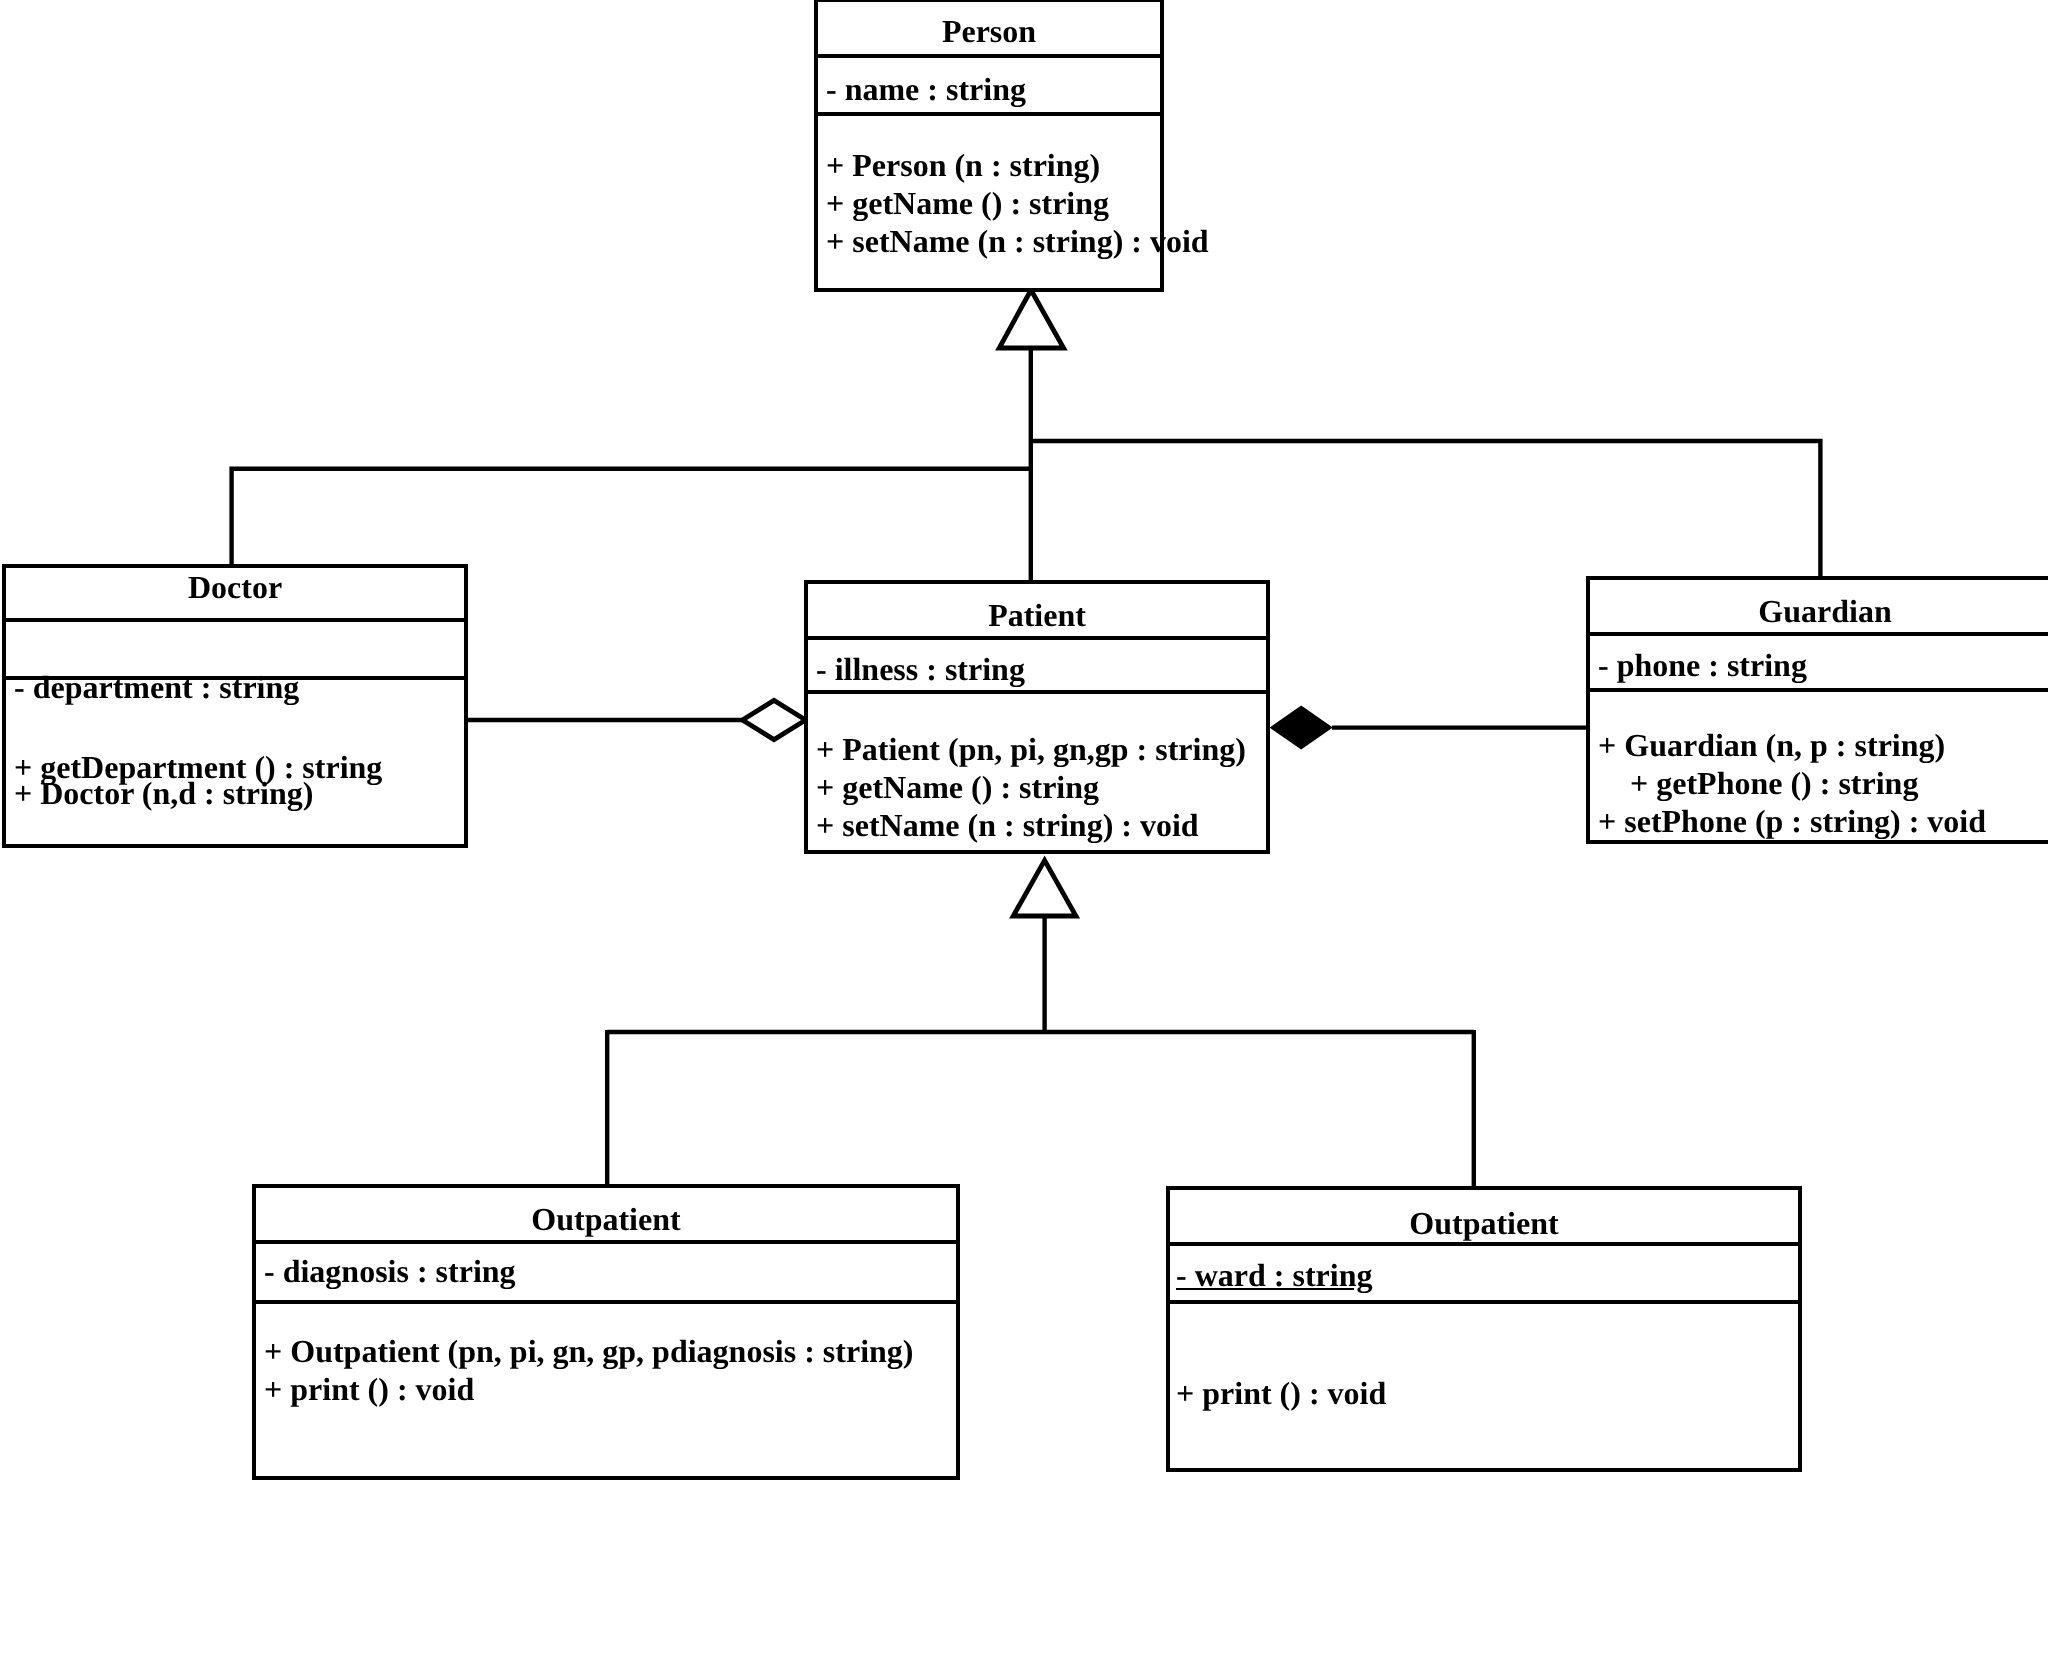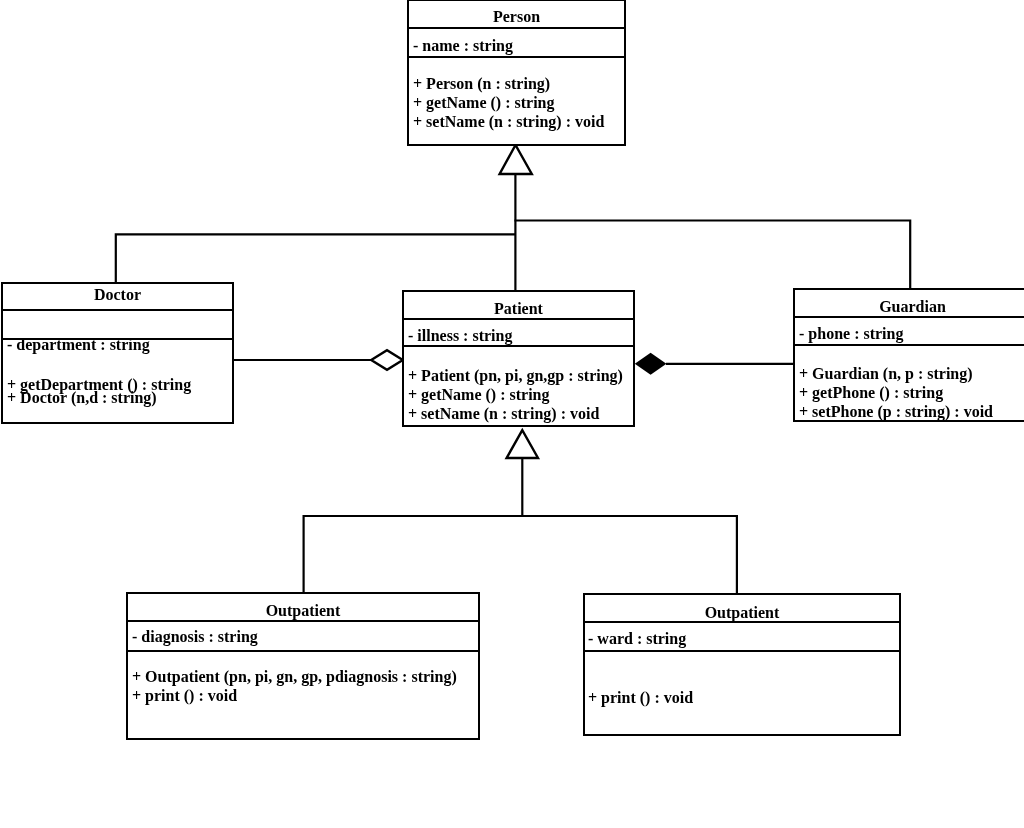--- a/index.html
+++ b/index.html
@@ -40,21 +40,21 @@
     </g>
 
     <polygon points="515.5,145 499.6,174 531.8,174" fill="#fff" stroke="#000" stroke-width="2.4" stroke-linejoin="miter"></polygon>
     <polygon points="522.3,430.2 506.6,458 538,458" fill="#fff" stroke="#000" stroke-width="2.4" stroke-linejoin="miter"></polygon>
 
     <polygon points="371.2,360 387,350.2 402.8,360 387,369.8" fill="#fff" stroke="#000" stroke-width="2.4" stroke-linejoin="miter"></polygon>
 
     <polygon points="634.8,363.8 650.6,352.8 666.4,363.8 650.6,374.8" fill="#000" stroke="none"></polygon>
   </svg>
 
-  <div class="uml-class" style="left:407px;top:-1px;width:219px;height:147px;">
+  <div class="uml-class" style="left:407px;top:-1px;width:175px;height:147px;">
     <div class="txt title" style="top:8px;">Person</div>
     <div class="sec-div" style="top:26.4px;"></div>
     <div class="txt" style="left:4px;top:37px;">- name : string</div>
     <div class="sec-div" style="top:55.4px;"></div>
     <div class="txt" style="left:4px;top:75px;">+ Person (n : string)</div>
     <div class="txt" style="left:4px;top:94px;">+ getName () : string</div>
     <div class="txt" style="left:4px;top:113px;">+ setName (n : string) : void</div>
   </div>
 
   <div class="uml-class" style="left:1px;top:282px;width:233px;height:142px;">
@@ -75,34 +75,34 @@
     <div class="txt" style="left:4px;top:95px;">+ getName () : string</div>
     <div class="txt" style="left:4px;top:114px;">+ setName (n : string) : void</div>
   </div>
 
   <div class="uml-class" style="left:793px;top:288px;width:239px;height:134px;">
     <div class="txt title" style="top:9px;">Guardian</div>
     <div class="sec-div" style="top:26.4px;"></div>
     <div class="txt" style="left:4px;top:36px;">- phone : string</div>
     <div class="sec-div" style="top:53.6px;"></div>
     <div class="txt" style="left:4px;top:75.5px;">+ Guardian (n, p : string)</div>
-    <div class="txt" style="left:4px;top:94.5px;text-align:right;">+ getPhone () : string</div>
+    <div class="txt" style="left:20px;top:94.5px;text-align:right;">+ getPhone () : string</div>
     <div class="txt" style="left:4px;top:113.5px;">+ setPhone (p : string) : void</div>
   </div>
 
   <div class="uml-class" style="left:126px;top:592px;width:354px;height:148px;">
     <div class="txt title" style="top:8.5px;">Outpatient</div>
     <div class="sec-div" style="top:26.4px;"></div>
     <div class="txt" style="left:4px;top:34.5px;">- diagnosis : string</div>
     <div class="sec-div" style="top:55.5px;"></div>
     <div class="txt" style="left:4px;top:75px;">+ Outpatient (pn, pi, gn, gp, pdiagnosis : string)</div>
     <div class="txt" style="left:4px;top:94px;">+ print () : void</div>
   </div>
 
   <div class="uml-class" style="left:583px;top:593px;width:318px;height:143px;">
     <div class="txt title" style="top:9.5px;">Outpatient</div>
     <div class="sec-div" style="top:26.4px;"></div>
-    <div class="txt" style="left:3px;top:35.5px;">- ward : string</div>
+    <div class="txt" style="left:3px;top:35.5px;text-decoration:underline;">- ward : string</div>
     <div class="sec-div" style="top:54.6px;"></div>
     <div class="txt" style="left:3px;top:94.7px;">+ print () : void</div>
   </div>
 
 </div>
 
 </body></html>

